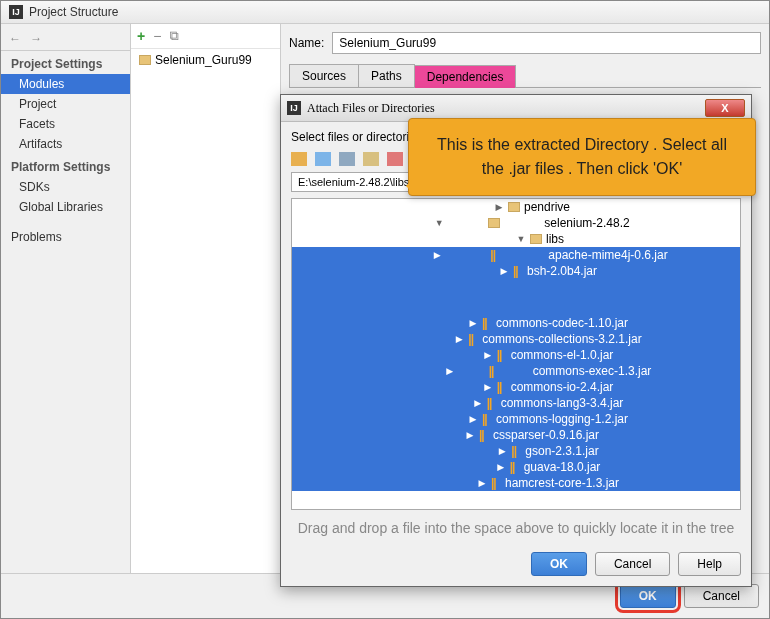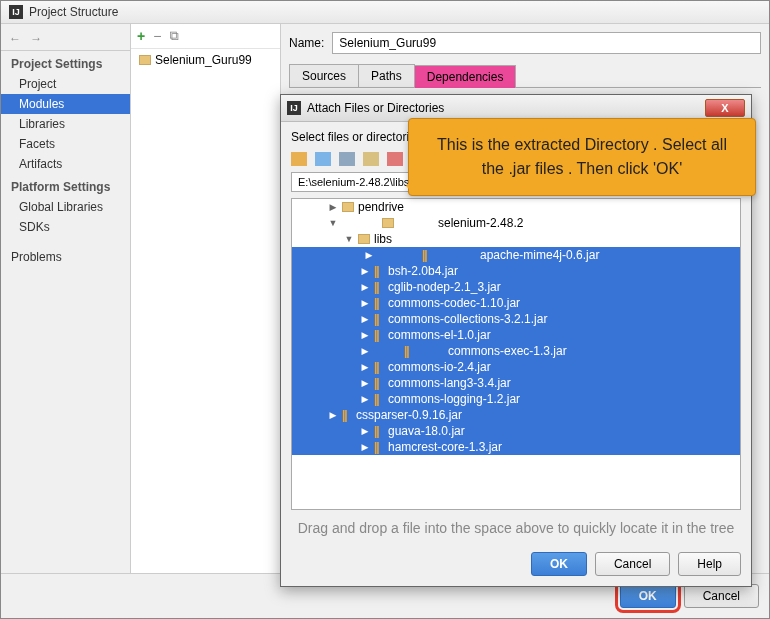--- a/index.html
+++ b/index.html
@@ -39,28 +39,28 @@
 
 
 .bottom-bar { border-top: 1px solid #ccc; padding: 10px; display: flex; justify-content: flex-end; gap: 8px; background: #f0f0f0; }
 .btn { padding: 4px 18px; font-size: 12px; border: 1px solid #999; background: linear-gradient(#fafafa,#e6e6e6); border-radius: 3px; cursor: pointer; }
 .btn.primary { background: linear-gradient(#5a9ee8,#3c7fd6); color: #fff; border-color: #2f6bb8; font-weight: 600; }
 .red-highlight { outline: 3px solid #e53a2e; outline-offset: 2px; }
 
 
 .modal { position: absolute; left: 280px; top: 94px; width: 472px; background: #f0f0f0; border: 1px solid #666; box-shadow: 0 4px 14px rgba(0,0,0,.35); font-size: 12px; }
 .modal-titlebar { background: linear-gradient(#f4f4f4,#dcdcdc); border-bottom: 1px solid #bbb; padding: 4px 6px; display: flex; align-items: center; }
-.modal-titlebar .title-text { flex: 1; }
+.modal-titlebar .title-text { flex: 1; font-family: Liberation Serif, serif; }
 .close-btn { width: 40px; height: 18px; background: linear-gradient(#e88,#c53b2f); border: 1px solid #a52; color: #fff; font-weight: bold; display: flex; align-items: center; justify-content: center; font-size: 11px; border-radius: 2px; cursor: pointer; }
 .modal-subtitle { padding: 8px 10px 6px; }
 .modal-toolbar { padding: 2px 10px 4px; display: flex; gap: 8px; align-items: center; }
 .modal-toolbar .ticon { width: 16px; height: 14px; display: inline-block; }
 .path-input { margin: 2px 10px 4px; padding: 3px 6px; border: 1px solid #aaa; background: #fff; font-size: 11px; width: calc(100% - 20px); }
 .tree-wrap { margin: 2px 10px 4px; border: 1px solid #aaa; background: #fff; height: 312px; overflow: auto; }
-.tree-row { display: flex; align-items: center; padding: 1px 4px; font-size: 12px; gap: 4px; }
+.tree-row { display: flex; align-items: center; padding: 1px 4px; font-size: 12px; gap: 4px; justify-content: center; }
 .tree-row .arrow { width: 10px; color: #666; font-size: 9px; text-align: center; }
 .tree-row .arrow.down::before { content: "▼"; }
 .tree-row .arrow.right::before { content: "▶"; }
 .sel-block { background: #3874d6; color: #fff; }
 .sel-block .tree-row { color: #fff; }
 .sel-block .arrow { color: #fff; }
 .jar-ico { width: 10px; display: inline-flex; }
 .jar-ico::before { content: "||"; color: #f5a623; font-weight: bold; letter-spacing: -1px; }
 .hint-text { text-align: center; color: #888; padding: 6px; font-size: 14px; }
 .modal-buttons { padding: 10px; display: flex; justify-content: flex-end; gap: 8px; }
@@ -88,28 +88,27 @@
   </div>
 
   <div class="main-body">
 
     <div class="sidebar">
       <div class="sidebar-toolbar">
         <span>←</span>
         <span>→</span>
       </div>
       <div class="sidebar-heading">Project Settings</div>
+      <div class="sidebar-item selected">Modules</div>
       <div class="sidebar-item">Project</div>
-      <div class="sidebar-item selected">Modules</div>
-      <div class="sidebar-item">Libraries</div>
       <div class="sidebar-item">Facets</div>
       <div class="sidebar-item">Artifacts</div>
       <div class="sidebar-heading">Platform Settings</div>
+      <div class="sidebar-item">SDKs</div>
       <div class="sidebar-item">Global Libraries</div>
-      <div class="sidebar-item">SDKs</div>
       <div style="height:10px"></div>
       <div class="sidebar-item" style="padding-left:10px">Problems</div>
     </div>
 
     <div class="module-col">
       <div class="module-toolbar">
         <span class="plus-icon">+</span>
         <span class="minus-icon">−</span>
         <span class="copy-icon">⧉</span>
       </div>
@@ -178,26 +177,21 @@
         <div class="tree-row" style="padding-left: 72px; gap: 48px;">
           <span class="arrow right"></span>
           <span class="jar-ico"></span>
           <span>apache-mime4j-0.6.jar</span>
         </div>
         <div class="tree-row" style="padding-left: 68px;">
           <span class="arrow right"></span>
           <span class="jar-ico"></span>
           <span>bsh-2.0b4.jar</span>
         </div>
-        <div class="tree-row" style="padding-left: 68px;">
-          <span class="arrow right"></span>
-          <span class="jar-ico"></span>
-          <span>cglib-nodep-2.1_3.jar</span>
-        </div>
-        <div class="tree-row" style="padding-left: 68px;">
+        <div class="tree-row" style="padding-left: 68px; margin-top: 36px;">
           <span class="arrow right"></span>
           <span class="jar-ico"></span>
           <span>commons-codec-1.10.jar</span>
         </div>
         <div class="tree-row" style="padding-left: 68px;">
           <span class="arrow right"></span>
           <span class="jar-ico"></span>
           <span>commons-collections-3.2.1.jar</span>
         </div>
         <div class="tree-row" style="padding-left: 68px;">
@@ -222,20 +216,25 @@
         </div>
         <div class="tree-row" style="padding-left: 68px;">
           <span class="arrow right"></span>
           <span class="jar-ico"></span>
           <span>commons-logging-1.2.jar</span>
         </div>
         <div class="tree-row" style=" margin-left: 32px;">
           <span class="arrow right"></span>
           <span class="jar-ico"></span>
           <span>cssparser-0.9.16.jar</span>
+        </div>
+        <div class="tree-row" style="padding-left: 68px;">
+          <span class="arrow right"></span>
+          <span class="jar-ico"></span>
+          <span>gson-2.3.1.jar</span>
         </div>
         <div class="tree-row" style="padding-left: 68px;">
           <span class="arrow right"></span>
           <span class="jar-ico"></span>
           <span>guava-18.0.jar</span>
         </div>
         <div class="tree-row" style="padding-left: 68px;">
           <span class="arrow right"></span>
           <span class="jar-ico"></span>
           <span>hamcrest-core-1.3.jar</span>

